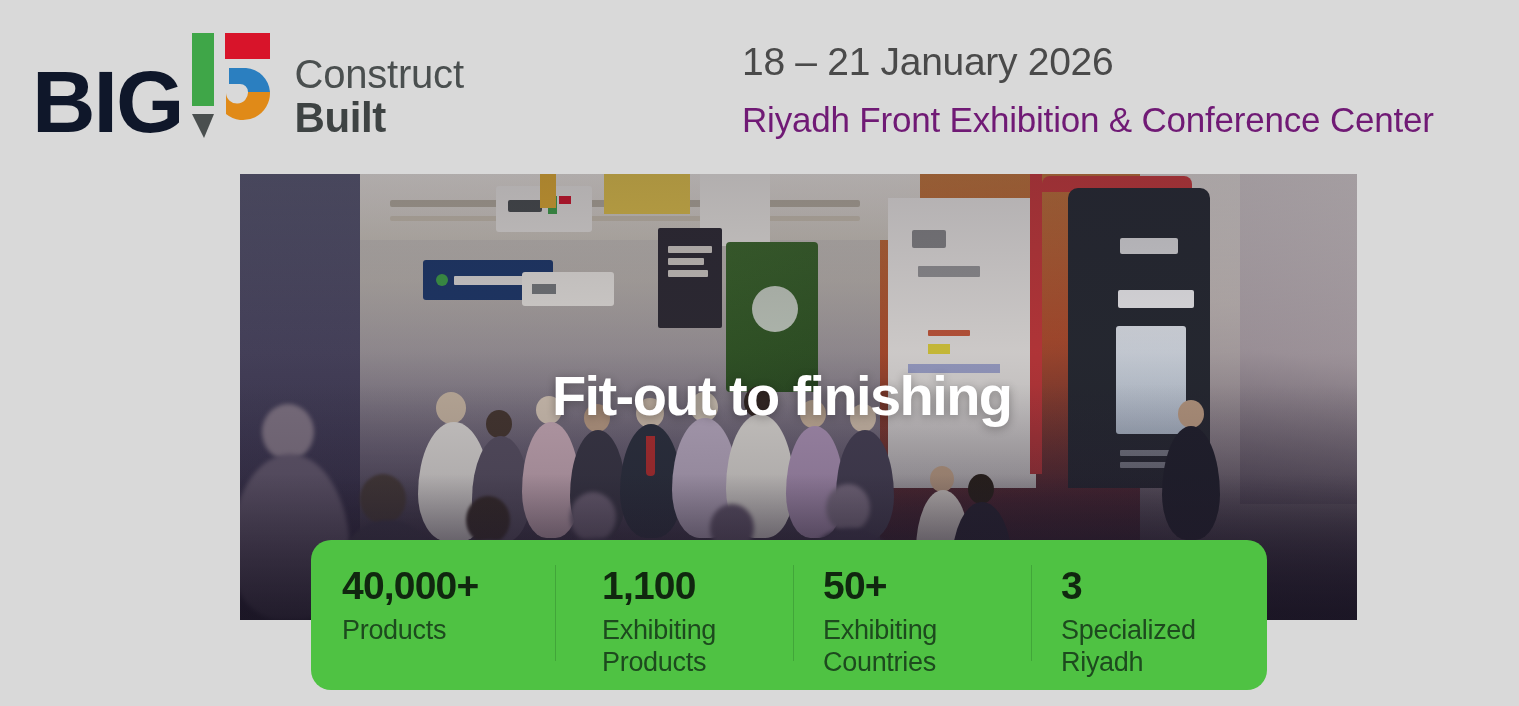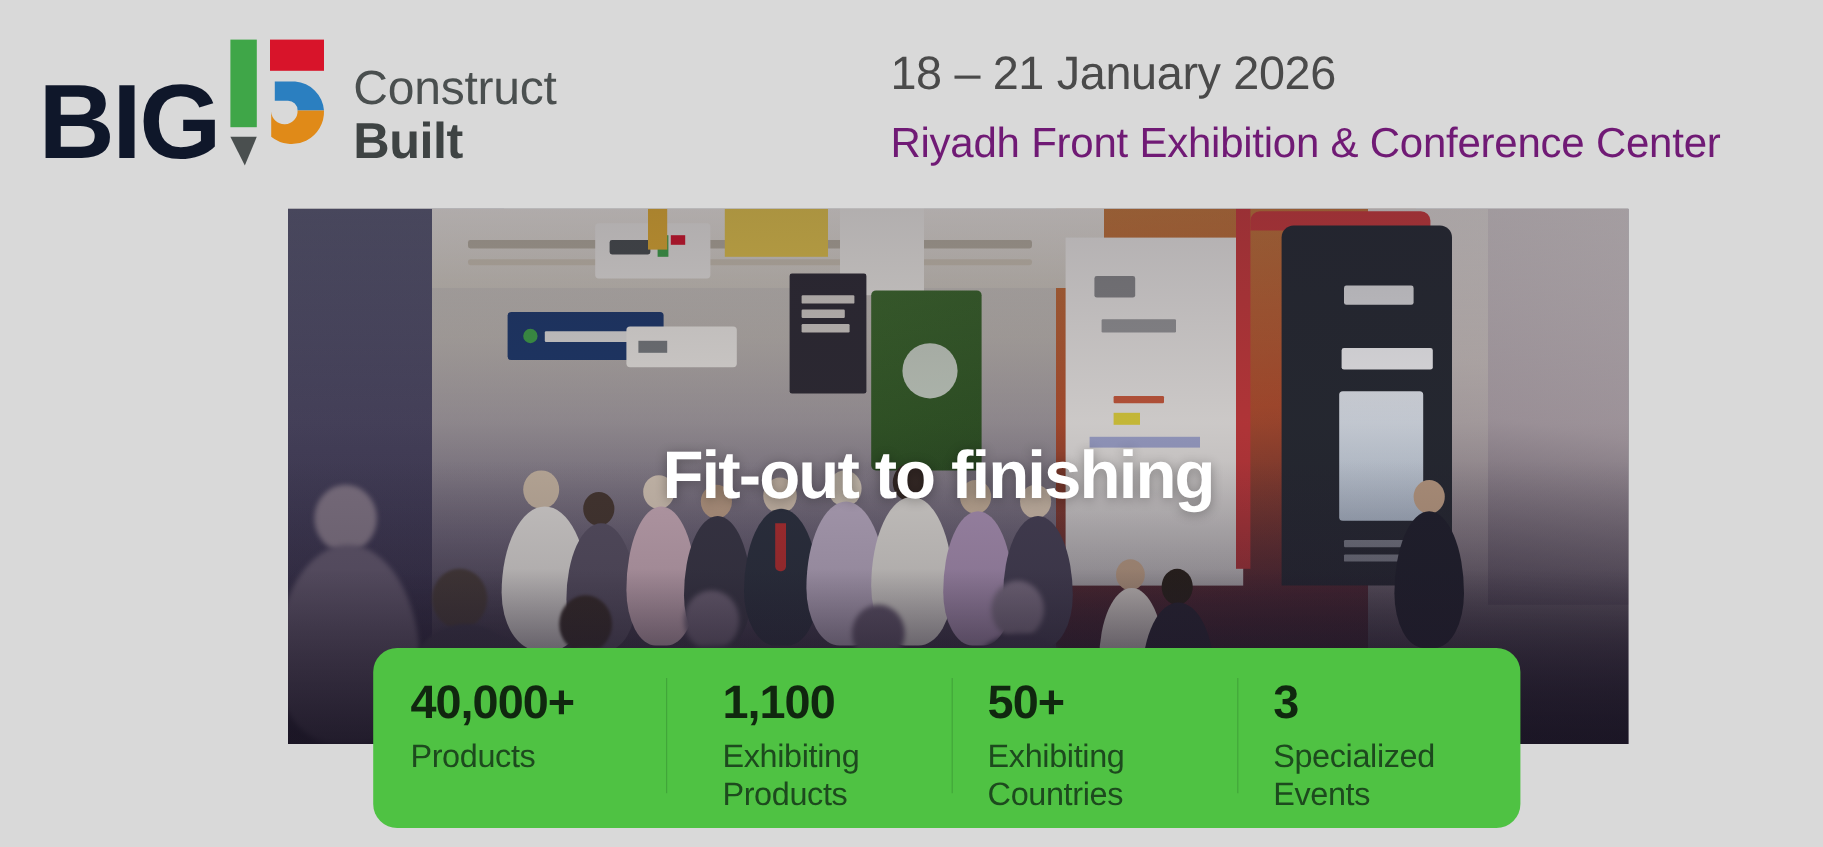--- a/index.html
+++ b/index.html
@@ -293,18 +293,18 @@
         <div>Exhibiting</div>
         <div>Countries</div>
       </div>
     </div>
 
     <div class="stat stat-4">
       <span class="stat-div"></span>
       <div class="stat-value">3</div>
       <div class="stat-label">
         <div>Specialized</div>
-        <div>Events</div>
+        <div>Riyadh</div>
       </div>
     </div>
   </div>
 
 </div>
 
 </body></html>

